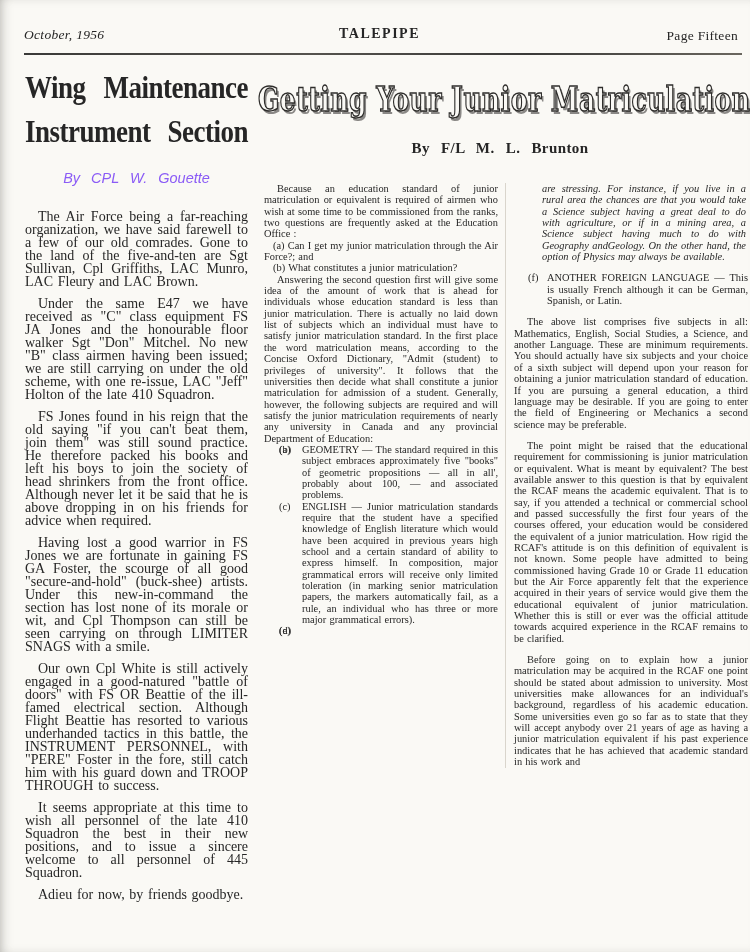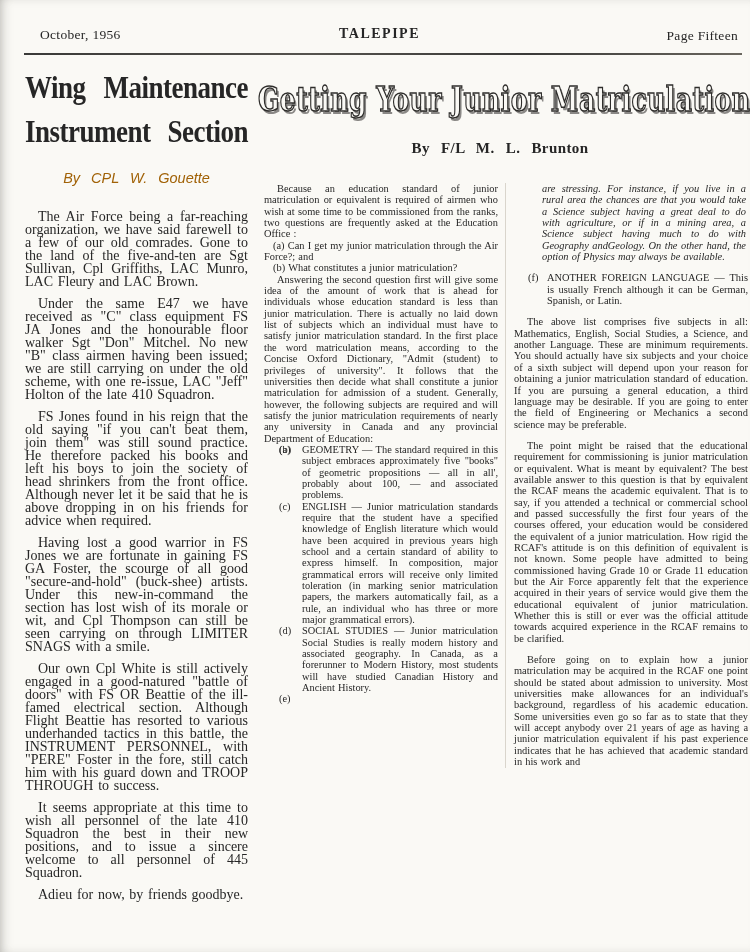--- a/index.html
+++ b/index.html
@@ -11,35 +11,35 @@
   .page{
     position:relative;width:750px;height:952px;overflow:hidden;
     background:#faf9f5;color:#262626;
     box-shadow:inset 6px 0 14px -8px rgba(60,58,52,.55);
   }
   
   .header{
     position:relative;padding-top:27px;height:22px;
     font-size:13.5px;letter-spacing:.3px;
   }
-  .hdate{position:absolute;left:40px;top:27px;}
+  .hdate{position:absolute;left:24px;top:27px;font-style:italic;}
   .hmast{position:absolute;left:0;right:0;top:26px;text-align:center;font-weight:bold;letter-spacing:1.5px;font-size:14px;padding-left:9px;}
   .hpage{position:absolute;right:12px;top:28px;}
   .rule{margin:4px 8px 0 24px;height:2px;background:linear-gradient(90deg,#3a3a38 0%,#55534e 40%,#3a3a38 70%,#6a675f 100%);}
   
-  .content{display:flex;padding:8px 0 0 25px;}
+  .content{display:flex;padding:8px 8px 0 25px;justify-content:flex-end;}
   .col1{width:223px;flex:none;margin-right:10px;}
   .main{width:484px;flex:none;}
   
   .wm-title{margin-top:3px;font-weight:bold;font-size:27px;transform:scaleY(1.18);transform-origin:top left;width:223px;}
   .wm-line{text-align:justify;text-align-last:justify;line-height:37px;letter-spacing:-.5px;}
   .byline1{
     margin-top:30px;margin-bottom:24px;text-align:center;
     font-family:"Liberation Sans","DejaVu Sans",sans-serif;
-    font-style:italic;font-size:14.5px;word-spacing:7px;color:#a16207;
+    font-style:italic;font-size:14.5px;word-spacing:7px;color:#8b5cf6;
   }
   .body1 p{
     margin:0 0 9px;font-size:14px;line-height:13px;
     text-align:justify;text-indent:13px;word-spacing:1.2px;hyphens:auto;
   }
   
   .headline{
     margin-top:17px;width:482px;height:46px;
     font-family:"DejaVu Serif","Liberation Serif",serif;font-weight:bold;
     font-size:25px;letter-spacing:.5px;
@@ -83,21 +83,21 @@
     <div class="col1">
       <div class="wm-title">
         <div class="wm-line">Wing Maintenance</div>
         <div class="wm-line">Instrument Section</div>
       </div>
       <div class="byline1">By CPL W. Gouette</div>
       <div class="body1">
         <p>The Air Force being a far-reaching organization, we have said farewell to a few of our old comrades. Gone to the land of the five-and-ten are Sgt Sullivan, Cpl Griffiths, LAC Munro, LAC Fleury and LAC Brown.</p>
         <p>Under the same E47 we have received as "C" class equipment FS JA Jones and the honourable floor walker Sgt "Don" Mitchel. No new "B" class airmen having been issued; we are still carrying on under the old scheme, with one re-issue, LAC "Jeff" Holton of the late 410 Squadron.</p>
         <p>FS Jones found in his reign that the old saying "if you can't beat them, join them" was still sound practice. He therefore packed his books and left his boys to join the society of head shrinkers from the front office. Although never let it be said that he is above dropping in on his friends for advice when required.</p>
-        <p>Having lost a good warrior in FS Jones we are fortunate in gaining FS GA Foster, the scourge of all good "secure-and-hold" (buck-shee) artists. Under this new-in-command the section has lost wish of its morale or wit, and Cpl Thompson can still be seen carrying on through LIMITER SNAGS with a smile.</p>
+        <p>Having lost a good warrior in FS Jones we are fortunate in gaining FS GA Foster, the scourge of all good "secure-and-hold" (buck-shee) artists. Under this new-in-command the section has lost none of its morale or wit, and Cpl Thompson can still be seen carrying on through LIMITER SNAGS with a smile.</p>
         <p>Our own Cpl White is still actively engaged in a good-natured "battle of doors" with FS OR Beattie of the ill-famed electrical section. Although Flight Beattie has resorted to various underhanded tactics in this battle, the INSTRUMENT PERSONNEL, with "PERE" Foster in the fore, still catch him with his guard down and TROOP THROUGH to success.</p>
         <p>It seems appropriate at this time to wish all personnel of the late 410 Squadron the best in their new positions, and to issue a sincere welcome to all personnel of 445 Squadron.</p>
         <p>Adieu for now, by friends goodbye.</p>
       </div>
     </div>
 
     <div class="main">
       <div class="headline">Getting Your Junior Matriculation</div>
       <div class="byline2">By F/L M. L. Brunton</div>
 
@@ -112,21 +112,21 @@
           <div class="li">
             <span class="lab">(a)</span>
           </div>
           <div class="li">
             <span class="lab">(b)</span><span>GEOMETRY — The standard required in this subject embraces approximately five "books" of geometric propositions — all in all', probably about 100, — and associated problems.</span>
           </div>
           <div class="li">
             <span class="lab">(c)</span><span>ENGLISH — Junior matriculation standards require that the student have a specified knowledge of English literature which would have been acquired in previous years high school and a certain standard of ability to express himself. In composition, major grammatical errors will receive only limited toleration (in marking senior matriculation papers, the markers automatically fail, as a rule, an individual who has three or more major grammatical errors).</span>
           </div>
           <div class="li">
-            <span class="lab">(d)</span><span>SOCIAL STUDIES — Junior matriculation Social Studies is really modern history and associated geography. In Canada, as a forerunner to Modern History, most students will have studied Canadian History and Ancient History.</span>
+            <span class="lab">(d)</span>
           </div>
           <div class="li">
             <span class="lab">(e)</span>
           </div>
         </div>
 
         <div class="col3">
           <p class="cont">are stressing. For instance, if you live in a rural area the chances are that you would take a Science subject having a great deal to do with agriculture, or if in a mining area, a Science subject having much to do with Geography andGeology. On the other hand, the option of Physics may always be available.</p>
           <div class="li lif">
             <span class="lab">(f)</span><span>ANOTHER FOREIGN LANGUAGE — This is usually French although it can be German, Spanish, or Latin.</span>

